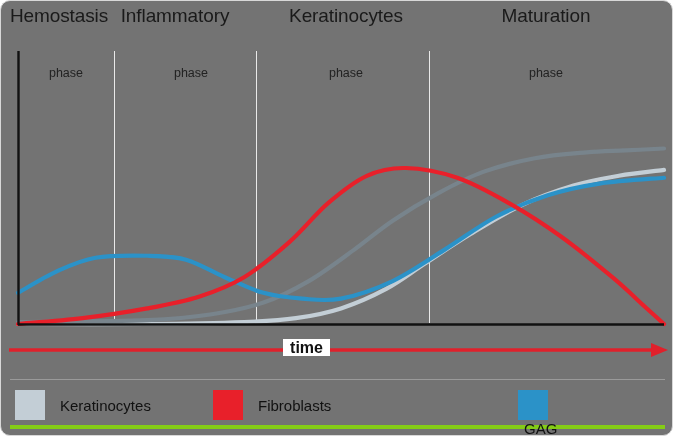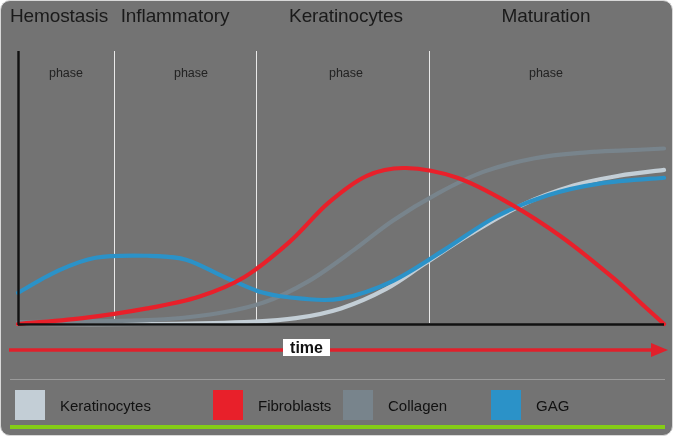--- a/index.html
+++ b/index.html
@@ -145,23 +145,19 @@
 
   <div class="legend">
     <div class="legend-item" style="left: 5px;">
       <div class="swatch" style="background: rgb(195, 206, 214);"></div>
       <div class="legend-text">Keratinocytes</div>
     </div>
     <div class="legend-item" style="left: 169px; padding-left: 34px;">
       <div class="swatch" style="background: rgb(232, 32, 42);"></div>
       <div class="legend-text">Fibroblasts</div>
     </div>
-    <div class="legend-item" style="left: 333px;">
-      <div class="swatch" style="background: rgb(120, 132, 140);"></div>
-      <div class="legend-text">Collagen</div>
-    </div>
-    <div class="legend-item" style="left: 481px;">
+    <div class="legend-item" style="left: 499px; flex-direction: column;">
       <div class="swatch" style="background: rgb(43, 146, 200);"></div>
       <div class="legend-text">GAG</div>
     </div>
   </div>
 
 </div>
 
 </body></html>

